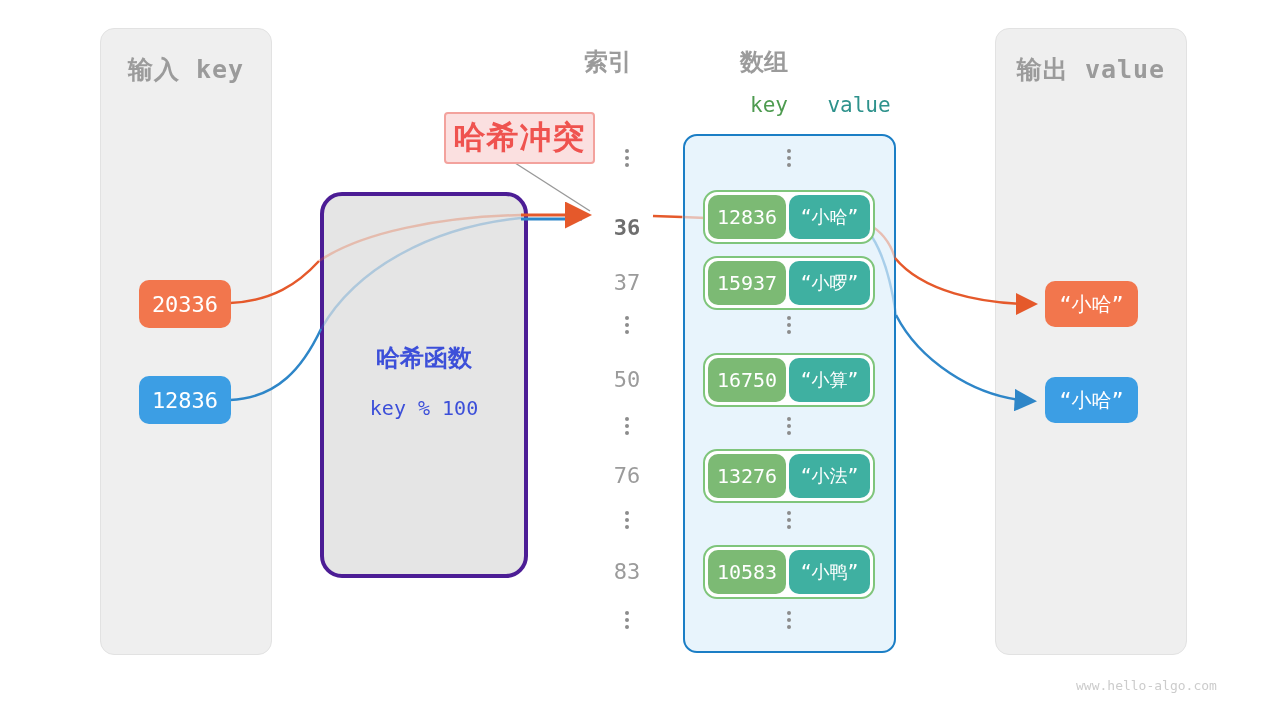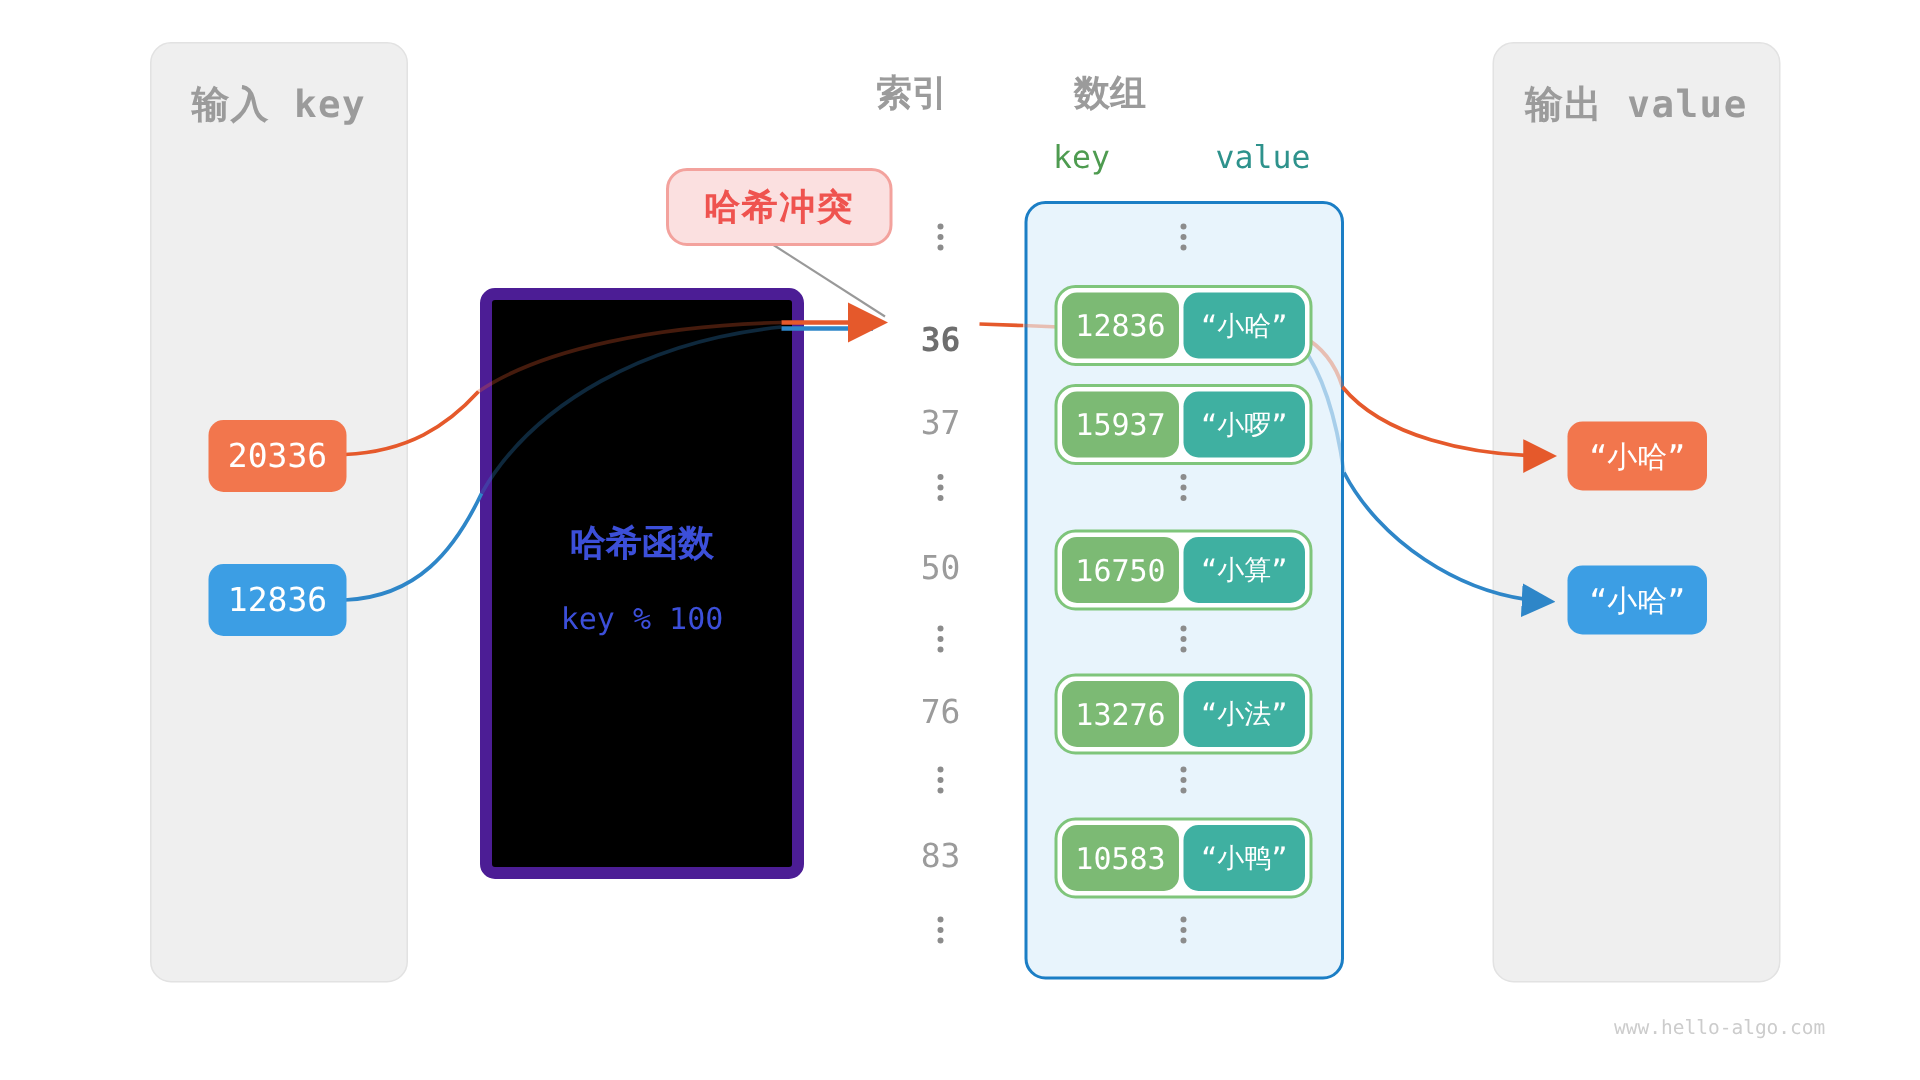--- a/index.html
+++ b/index.html
@@ -17,29 +17,29 @@
     font-family:"DejaVu Sans Mono","DejaVu Sans",sans-serif;letter-spacing:1px;}
 
   
   .badge{display:flex;align-items:center;justify-content:center;border-radius:10px;color:#fff;
     font-family:"DejaVu Sans Mono",monospace;font-size:22px;font-weight:500;}
   .badge.orange{background:#f2764d;}
   .badge.blue{background:#3c9ee4;}
   .badge.cjk{font-size:20px;font-family:"DejaVu Sans Mono","DejaVu Sans",sans-serif;}
 
   
-  .hashbox{background:#000000;border:8px solid #4c1d95;border-radius:10px;}
+  .hashbox{background:#e5e5e5;border:4px solid #4c1d95;border-radius:22px;}
   .hash-title{text-align:center;margin-top:146px;font-size:24px;font-weight:600;color:#3c4fd9;}
   .hash-formula{text-align:center;margin-top:22px;font-size:20px;color:#3c4fd9;
     font-family:"DejaVu Sans Mono",monospace;}
 
   
-  .collision{background:#fbe0e0;border:2px solid #f3a29d;border-radius:14px;
+  .collision{background:#fbe0e0;border:2px solid #f3a29d;border-radius:4px;
     display:flex;align-items:center;justify-content:center;
-    color:#ef534f;font-size:24px;font-weight:700;letter-spacing:1px;}
+    color:#ef534f;font-size:32px;font-weight:700;letter-spacing:1px;}
 
   
   .col-title{font-size:24px;font-weight:700;color:#9b9b9b;
     font-family:"DejaVu Sans Mono","DejaVu Sans",sans-serif;}
   .kv-header{display:flex;position:absolute;font-family:"DejaVu Sans Mono",monospace;
     font-size:21px;font-weight:500;}
   .kv-header .k{width:88px;text-align:center;color:#4e9b50;}
   .kv-header .v{width:92px;text-align:center;color:#2e928c;}
 
   
@@ -147,22 +147,22 @@
       <i></i>
       <i></i>
     </div>
   <div class="idx layer2" style="left:597px;top:557px;">83</div>
   <div class="dots layer2" style="left:597px;top:611px;">
       <i></i>
       <i></i>
       <i></i>
     </div>
 
-  <div class="col-title layer2" style="left:716px;top:46px;width:100px;position:absolute;">数组</div>
-  <div class="kv-header layer2" style="left:677px;top:93px;gap:31px;">
+  <div class="col-title layer2" style="left:740px;top:46px;width:100px;position:absolute;">数组</div>
+  <div class="kv-header layer2" style="left:725px;top:93px;">
     <span class="k">key</span>
     <span class="v">value</span>
   </div>
 
   <div class="dots layer2" style="left:759px;top:149px;">
       <i></i>
       <i></i>
       <i></i>
     </div>
 

